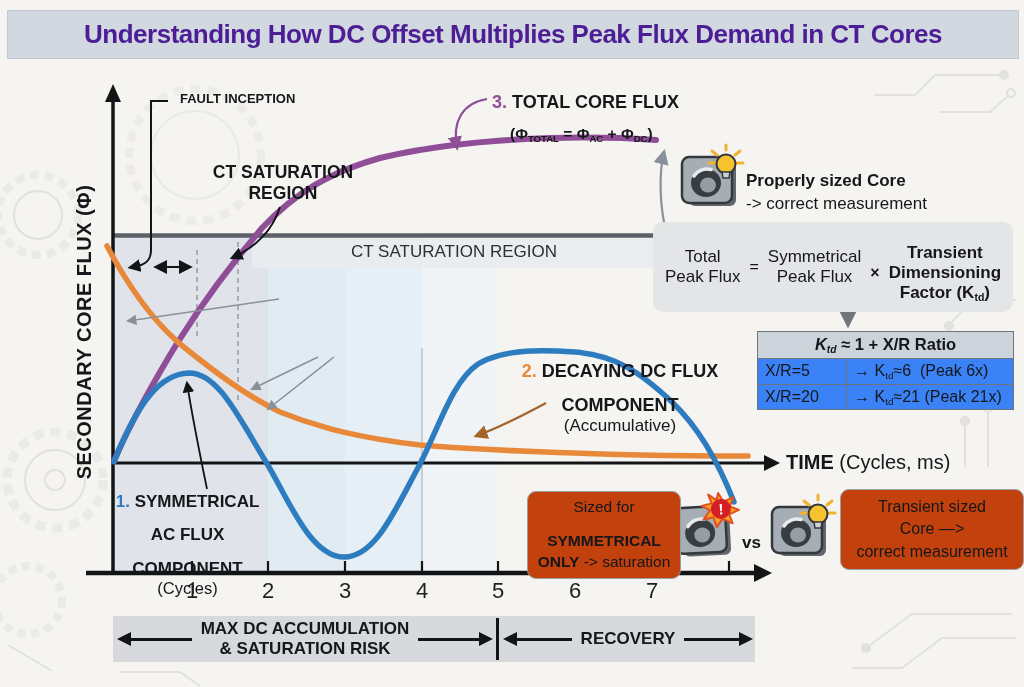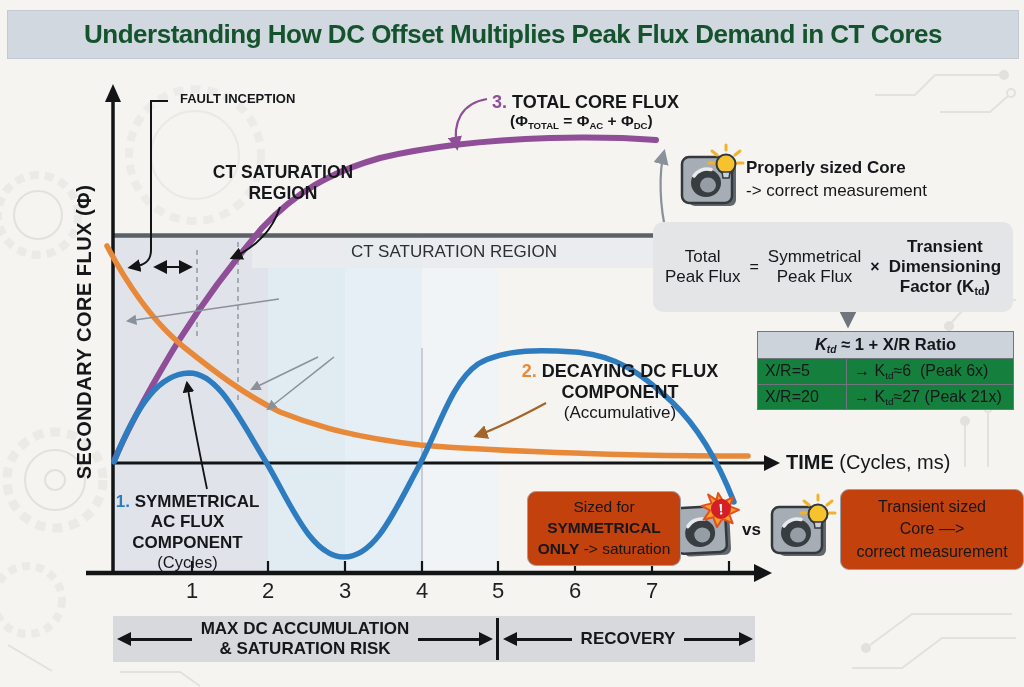--- a/index.html
+++ b/index.html
@@ -2,35 +2,35 @@
 <html><head>
 <meta charset="utf-8">
 <style>
   html,body{margin:0;padding:0;background:#f5f4f1;}
   #stage{position:relative;width:1024px;height:687px;overflow:hidden;
          font-family:"Liberation Sans",sans-serif;color:#15171a;background:#f5f4f1;}
   .abs{position:absolute;}
   svg{display:block;}
   .title-bar{left:7px;top:10px;width:1010px;height:47px;background:#d2d8df;
              border:1px solid #c2c9d2;display:flex;align-items:center;justify-content:center;}
-  .title-bar span{font-size:26px;font-weight:700;letter-spacing:-0.5px;color:#14532d;}
+  .title-bar span{font-size:26px;font-weight:700;letter-spacing:-0.5px;color:#4c1d95;}
   .ylabel{left:84px;top:332px;transform:translate(-50%,-50%) rotate(-90deg);
           white-space:nowrap;font-weight:700;font-size:20px;letter-spacing:.5px;}
   .lbl{white-space:nowrap;}
-  .b{font-weight:700;}
+  .b{font-weight:700;margin-top:13px;}
   .sub{font-size:.62em;vertical-align:-0.28em;font-weight:inherit;}
   .num-blue{color:#2e7cc0;font-weight:700;}
   .num-orange{color:#e8893a;font-weight:700;}
   .num-purple{color:#8f4e97;font-weight:700;}
   .callout{background:#fff;border:1.5px solid #8f959d;border-radius:9px;text-align:center;
            padding:5px 8px;line-height:1.32;}
   .note-box{background:#c2410c;border:1.5px solid #9aa0a8;border-radius:9px;text-align:center;}
   .eq-box{background:#e4e5e7;border-radius:10px;display:flex;align-items:center;
           justify-content:center;gap:9px;text-align:center;line-height:1.18;}
-  .ktd{border-collapse:collapse;background:#15803d;font-size:16px;}
+  .ktd{border-collapse:collapse;background:#3b82f6;font-size:16px;}
   .ktd td{border:1.3px solid #6f757c;padding:3px 7px;white-space:nowrap;}
   .ktd .hdr{background:#ccd3da;text-align:center;font-weight:700;font-size:16.5px;}
   .tick{font-size:22px;color:#1d1f22;text-align:center;width:26px;}
   .band-sec{display:flex;align-items:center;}
   .hline{flex:1;height:3px;background:#121416;min-width:8px;}
   .tri-l{width:0;height:0;border-top:7px solid transparent;border-bottom:7px solid transparent;
          border-right:14px solid #121416;}
   .tri-r{width:0;height:0;border-top:7px solid transparent;border-bottom:7px solid transparent;
          border-left:14px solid #121416;}
   .band-txt{text-align:center;font-weight:700;font-size:17px;line-height:1.15;margin:0 9px;white-space:nowrap;}
@@ -265,21 +265,21 @@
     <tbody>
         <tr>
           <td class="hdr" colspan="2"><i><span>K</span><span class="sub">td</span></i><span> ≈ 1 + X/R Ratio</span></td>
         </tr>
     <tr>
       <td style="width:74px">X/R=5</td>
       <td><span>→</span> <span>K</span><span class="sub">td</span><span>≈6</span>&nbsp; <span>(Peak 6x)</span></td>
     </tr>
     <tr>
       <td>X/R=20</td>
-      <td><span>→</span> <span>K</span><span class="sub">td</span><span>≈27</span> <span>(Peak 21x)</span></td>
+      <td><span>→</span> <span>K</span><span class="sub">td</span><span>≈21</span> <span>(Peak 21x)</span></td>
     </tr>
   </tbody>
     </table>
 
   <div class="abs note-box" style="left:527px;top:491px;width:144px;padding:5px 4px;font-size:15.5px;line-height:1.35">
     <div>Sized for</div>
     <div class="b">SYMMETRICAL</div>
     <div><span class="b">ONLY</span><span> -&gt; saturation</span></div>
   </div>
   <div class="abs b" style="left:742px;top:520px;font-size:17px">vs</div>

